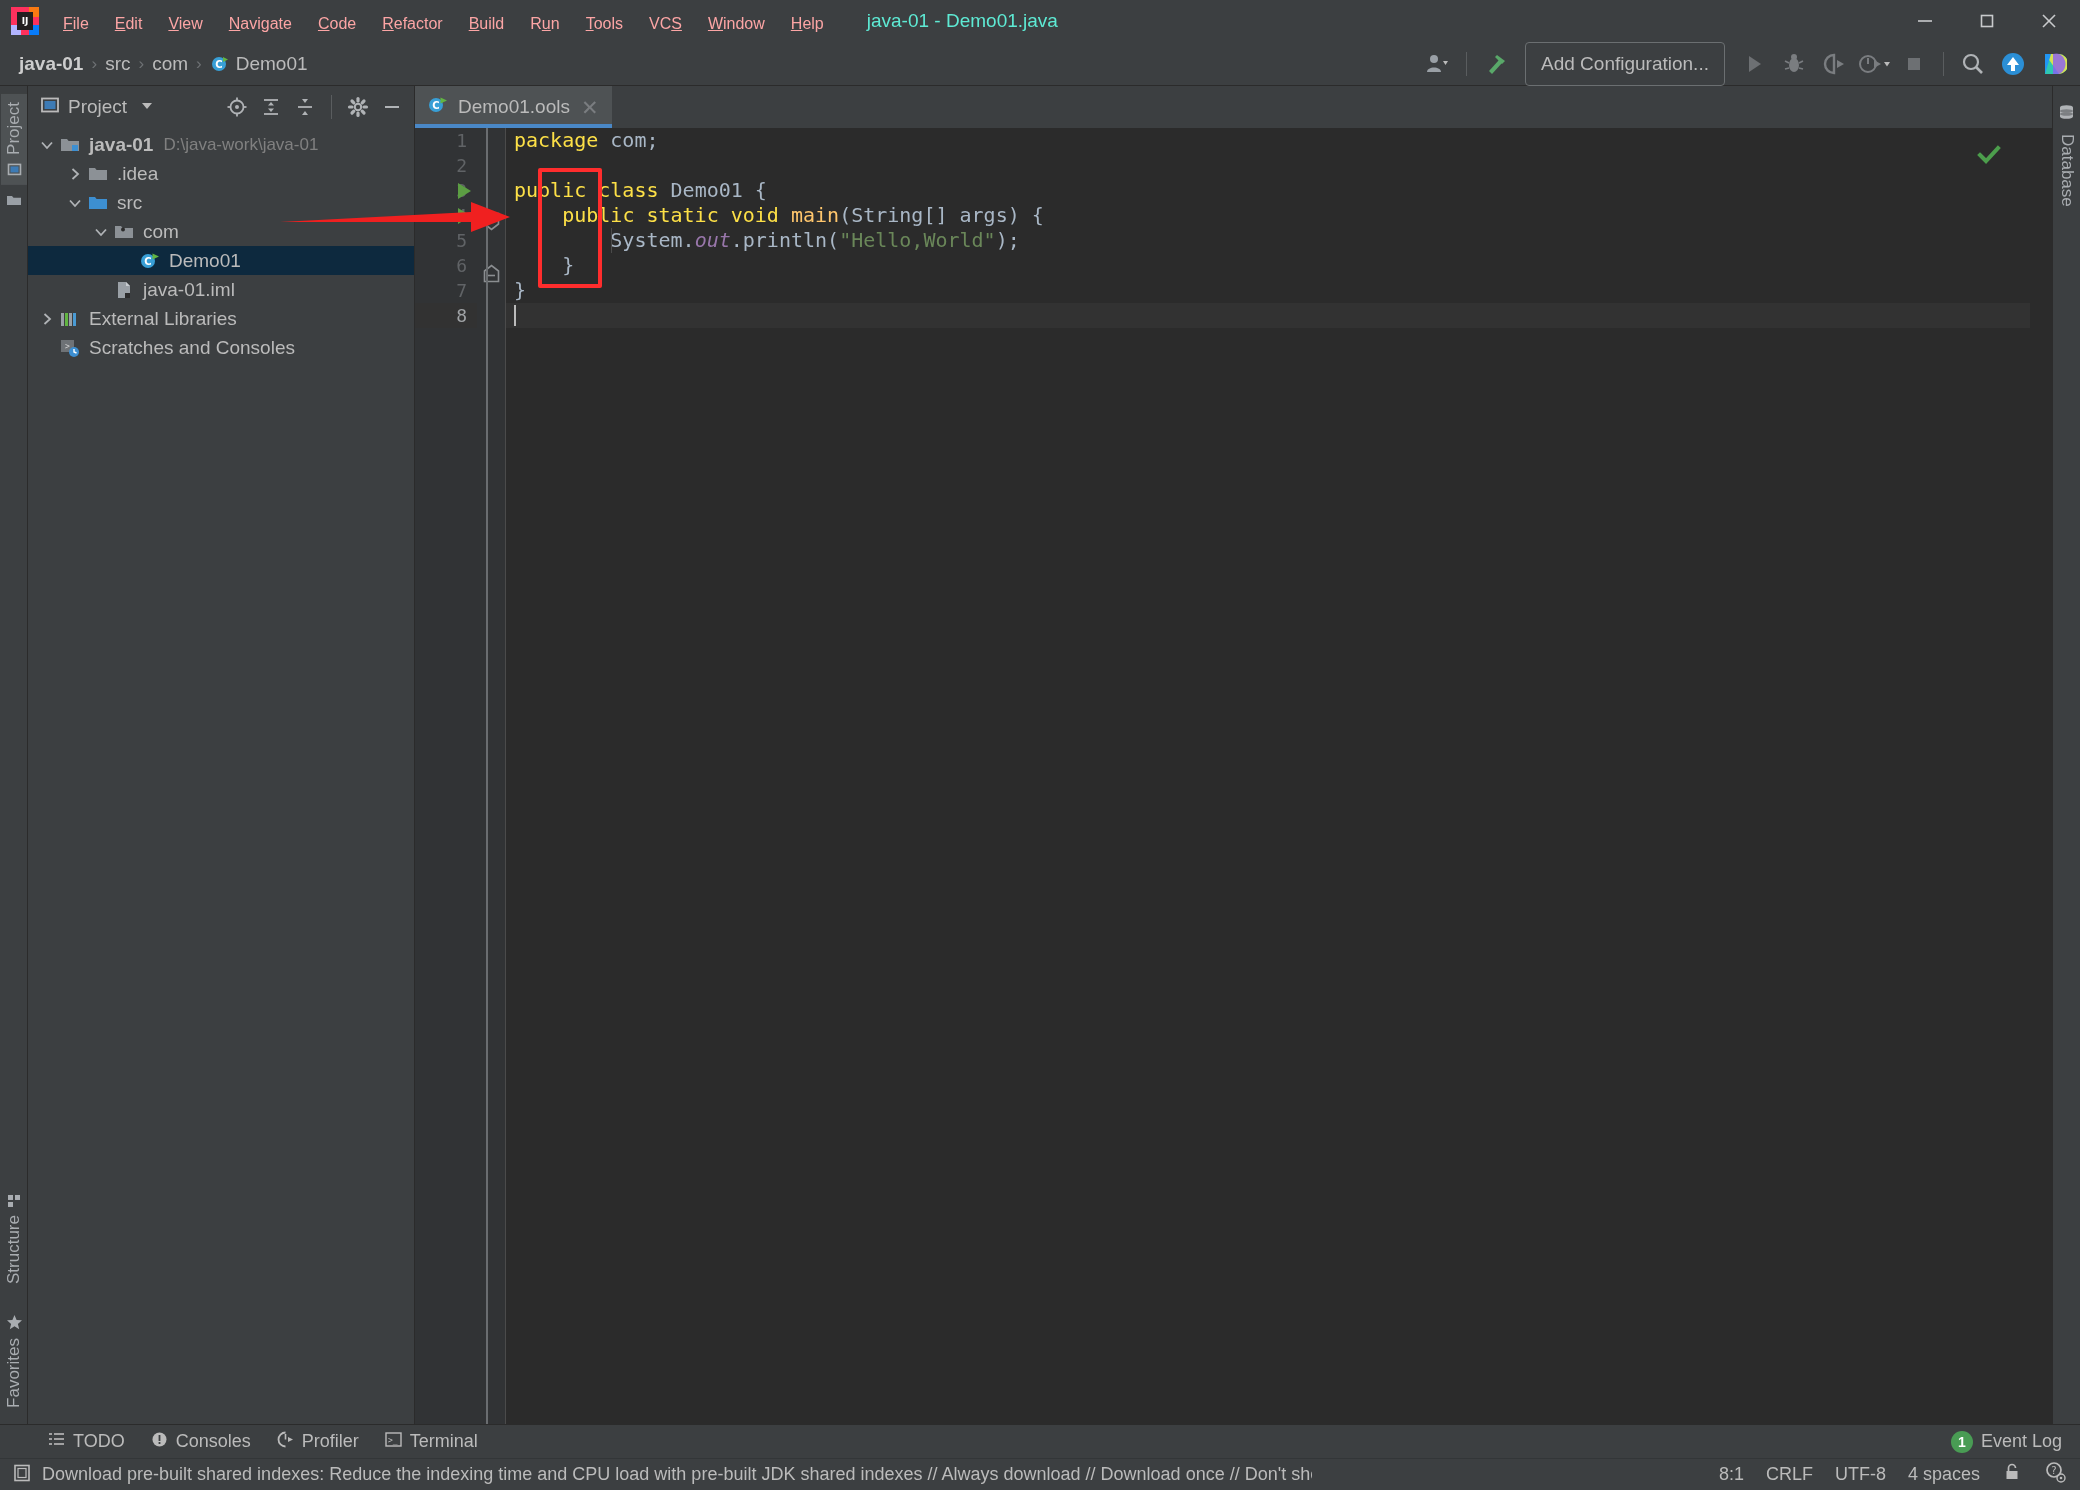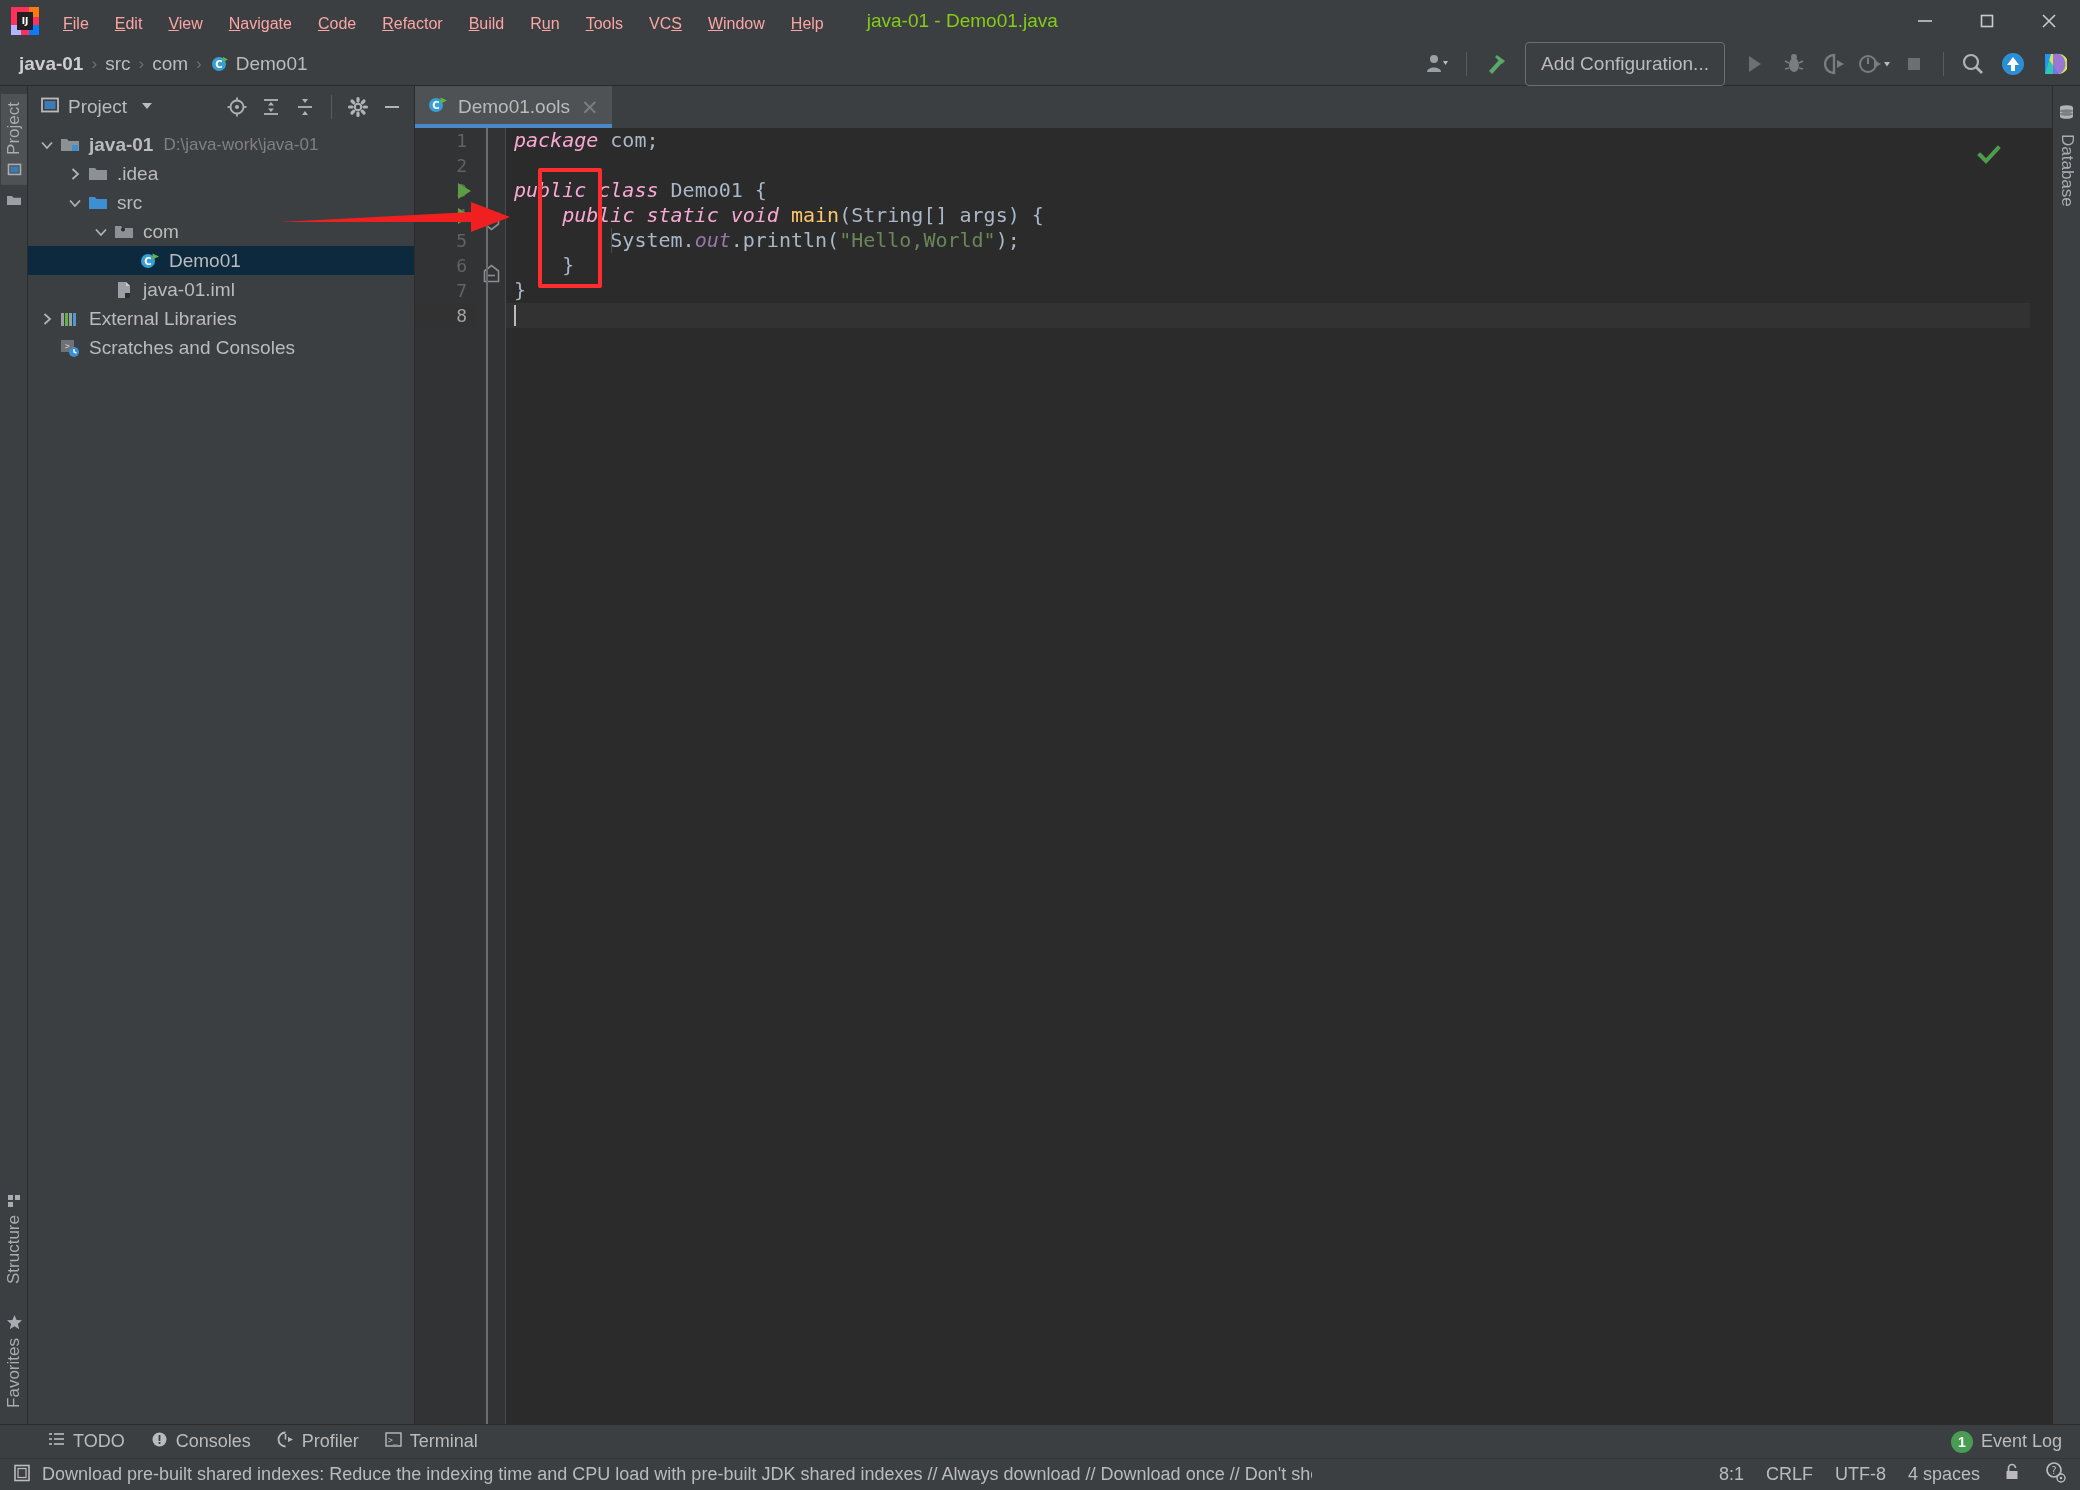--- a/index.html
+++ b/index.html
@@ -17,21 +17,21 @@
     height: 42px; background: #3c3f41; display: flex; align-items: center;
     flex: 0 0 42px; position: relative;
   }
   .ij-logo { width: 30px; height: 30px; margin: 0 10px 0 10px; position: relative; flex: 0 0 auto; }
   .menubar { display: flex; align-items: center; gap: 0px; }
   .menu-item {
     color: #fca5a5; font-size: 16px; padding: 5px 13px; cursor: default; white-space: nowrap; margin-top: 6px;
   }
   .menu-item u { text-decoration: underline; }
   .win-title {
-    color: #84cc16; font-size: 19px; margin-left: 30px; white-space: nowrap;
+    color: #5eead4; font-size: 19px; margin-left: 30px; white-space: nowrap;
   }
   .win-controls { position: absolute; right: 0; top: 0; height: 42px; display: flex; }
   .win-btn { width: 62px; height: 42px; display: flex; align-items: center; justify-content: center; color: #c8cacc; font-size: 20px; }
 
   
   .navbar {
     height: 44px; flex: 0 0 44px; background: #3c3f41; display: flex; align-items: center;
     border-bottom: 1px solid #2b2b2b; position: relative; padding-left: 14px;
   }
   .breadcrumb { display: flex; align-items: center; color: #bbbbbb; font-size: 19px; }
@@ -107,21 +107,21 @@
   .gut-row { height: 25px; display: flex; align-items: center; position: relative; }
   .gut-row .runmark {
     position: absolute; right: 6px; top: 50%; transform: translateY(-50%);
     width: 0; height: 0; border-left: 13px solid #5c9e43; border-top: 8px solid transparent; border-bottom: 8px solid transparent;
   }
   .code-line {
     height: 25px; line-height: 25px; white-space: pre; font-family: "DejaVu Sans Mono", monospace;
     font-size: 20px; color: #a9b7c6; padding-left: 8px;
   }
   .code-line.caretline { background: #323232; }
-  .kw { color: #f9a8d4; font-style: italic; }
+  .kw { color: #fde047; }
   .cls { color: #a9b7c6; }
   .str { color: #6a8759; }
   .fld { color: #9876aa; font-style: italic; }
   .mth { color: #ffc66d; }
   .punc { color: #a9b7c6; }
   .caret { display:inline-block; width:2px; height:21px; background:#bbbbbb; vertical-align:-4px; }
   .indent-guide { position: absolute; width: 1px; background: #4b4b4b; }
   .check-mark { position: absolute; right: 28px; top: 14px; color: #4c9e4c; font-size: 26px; font-weight: bold; }
   .right-scroll { width: 22px; flex: 0 0 22px; background: #2b2b2b; }
 

